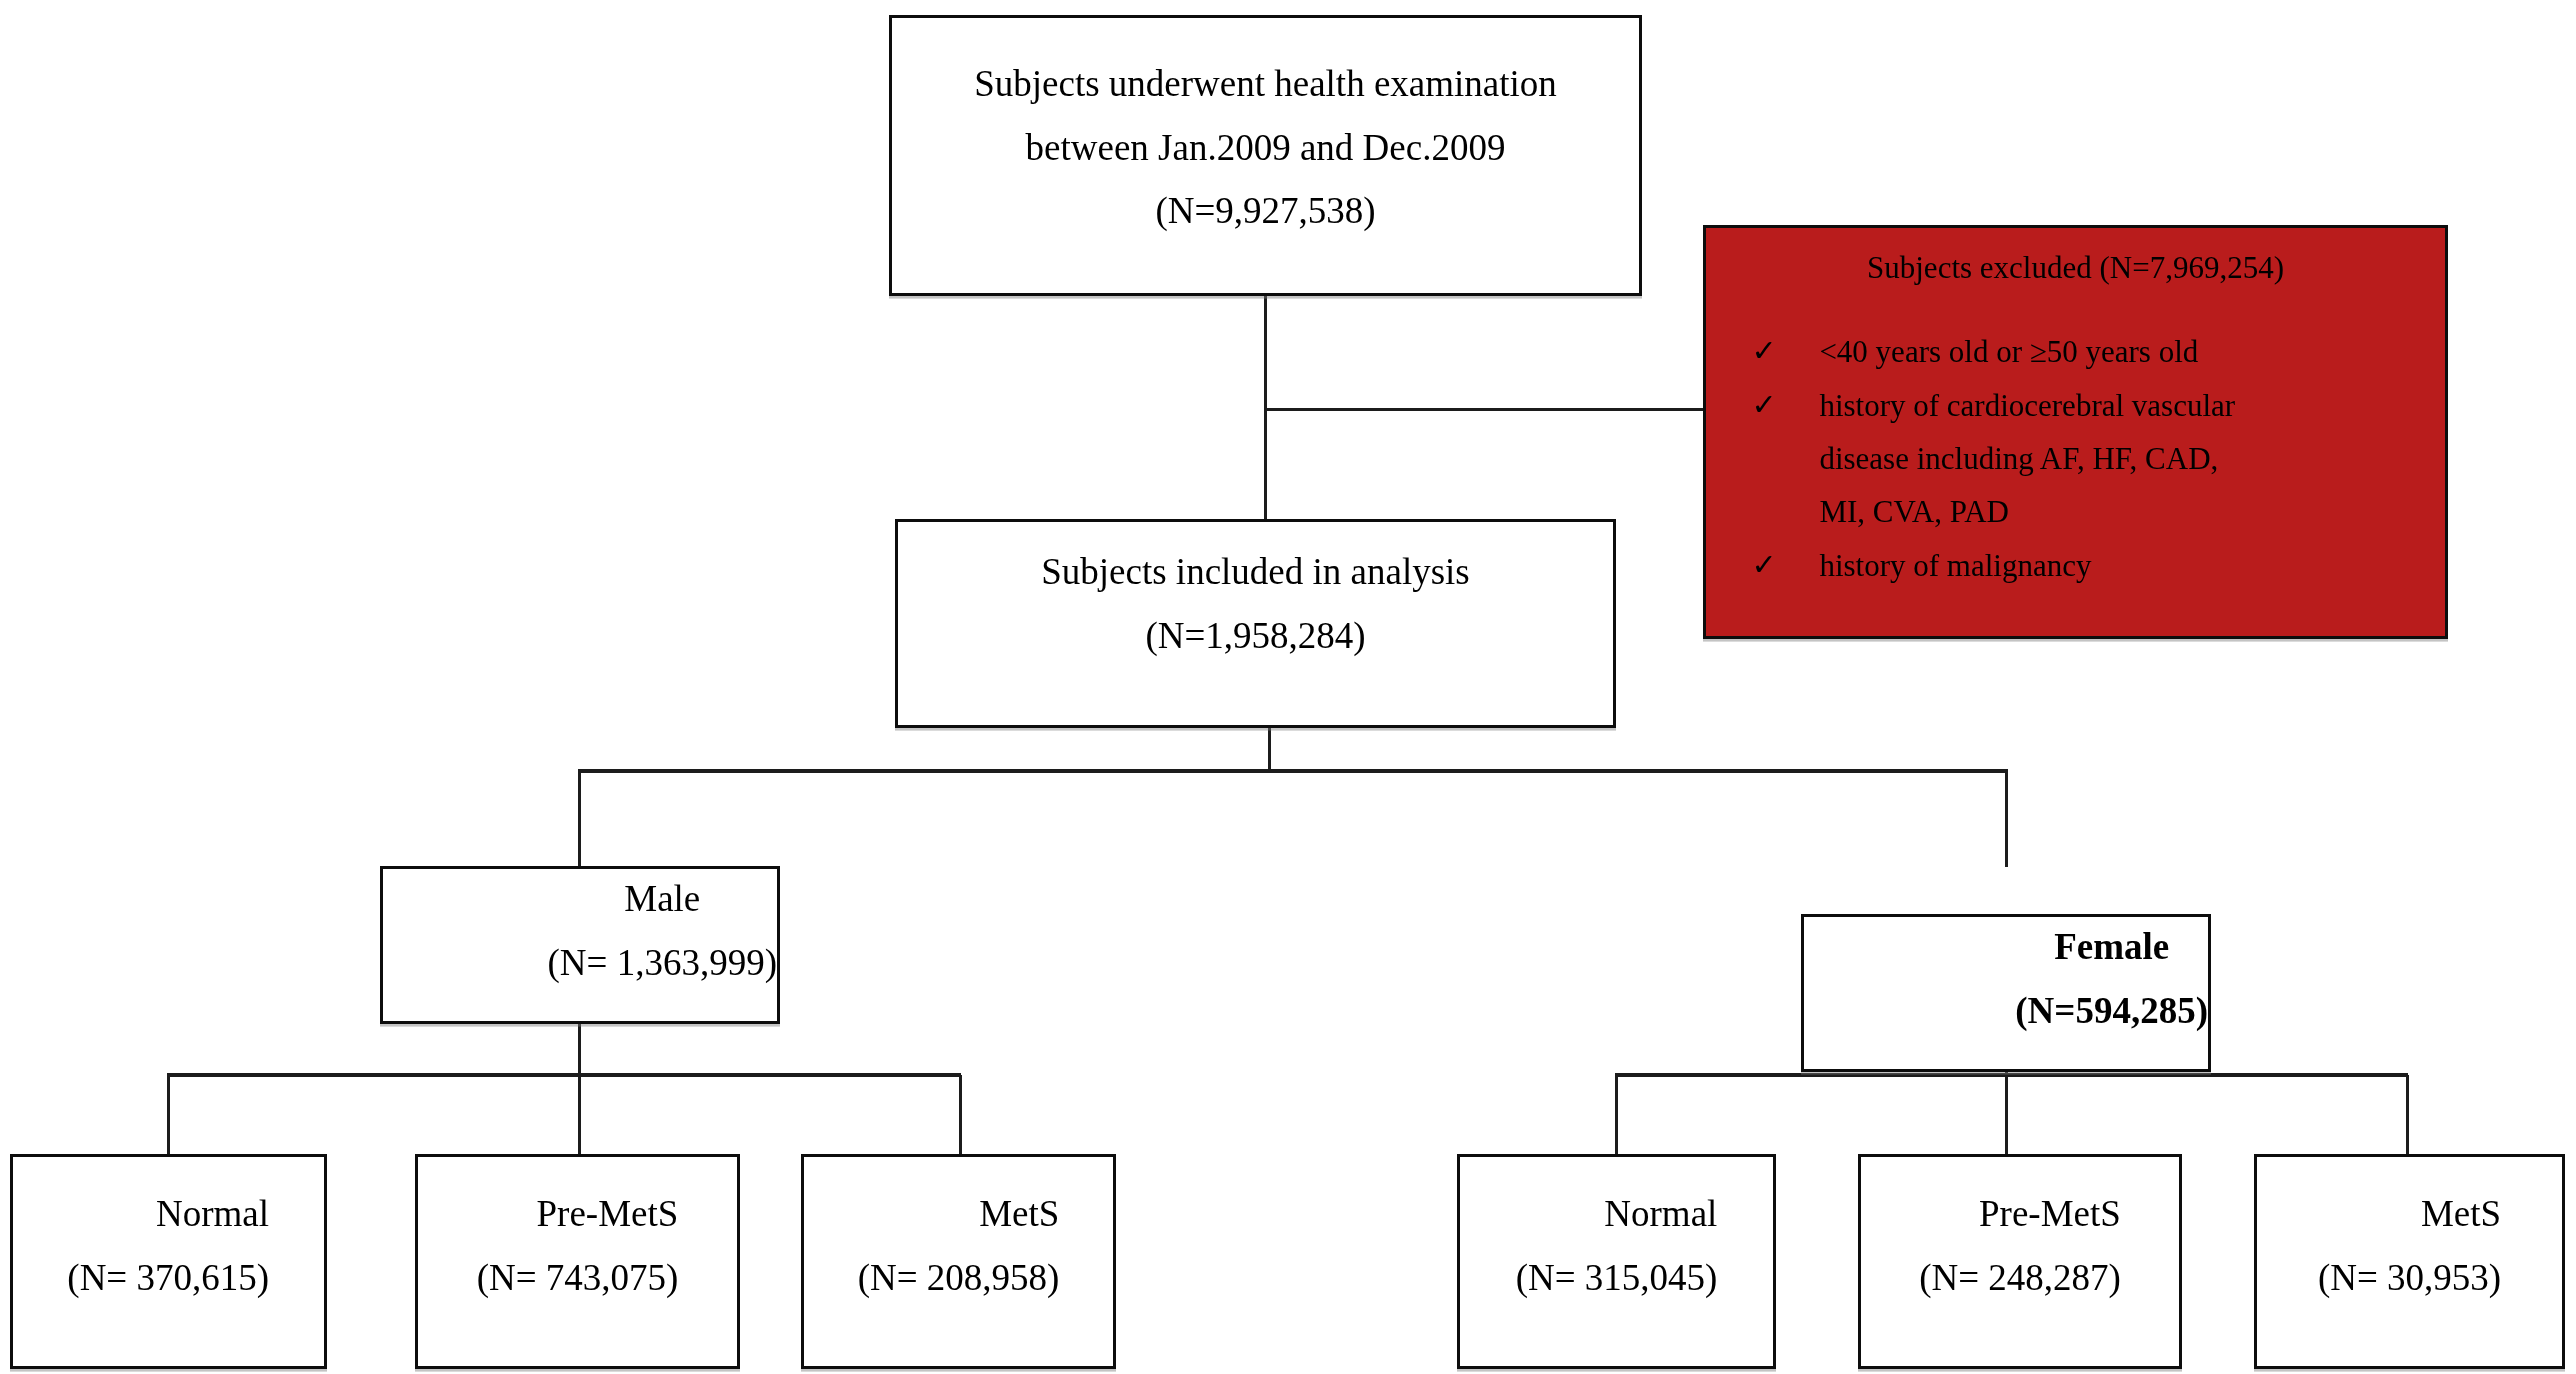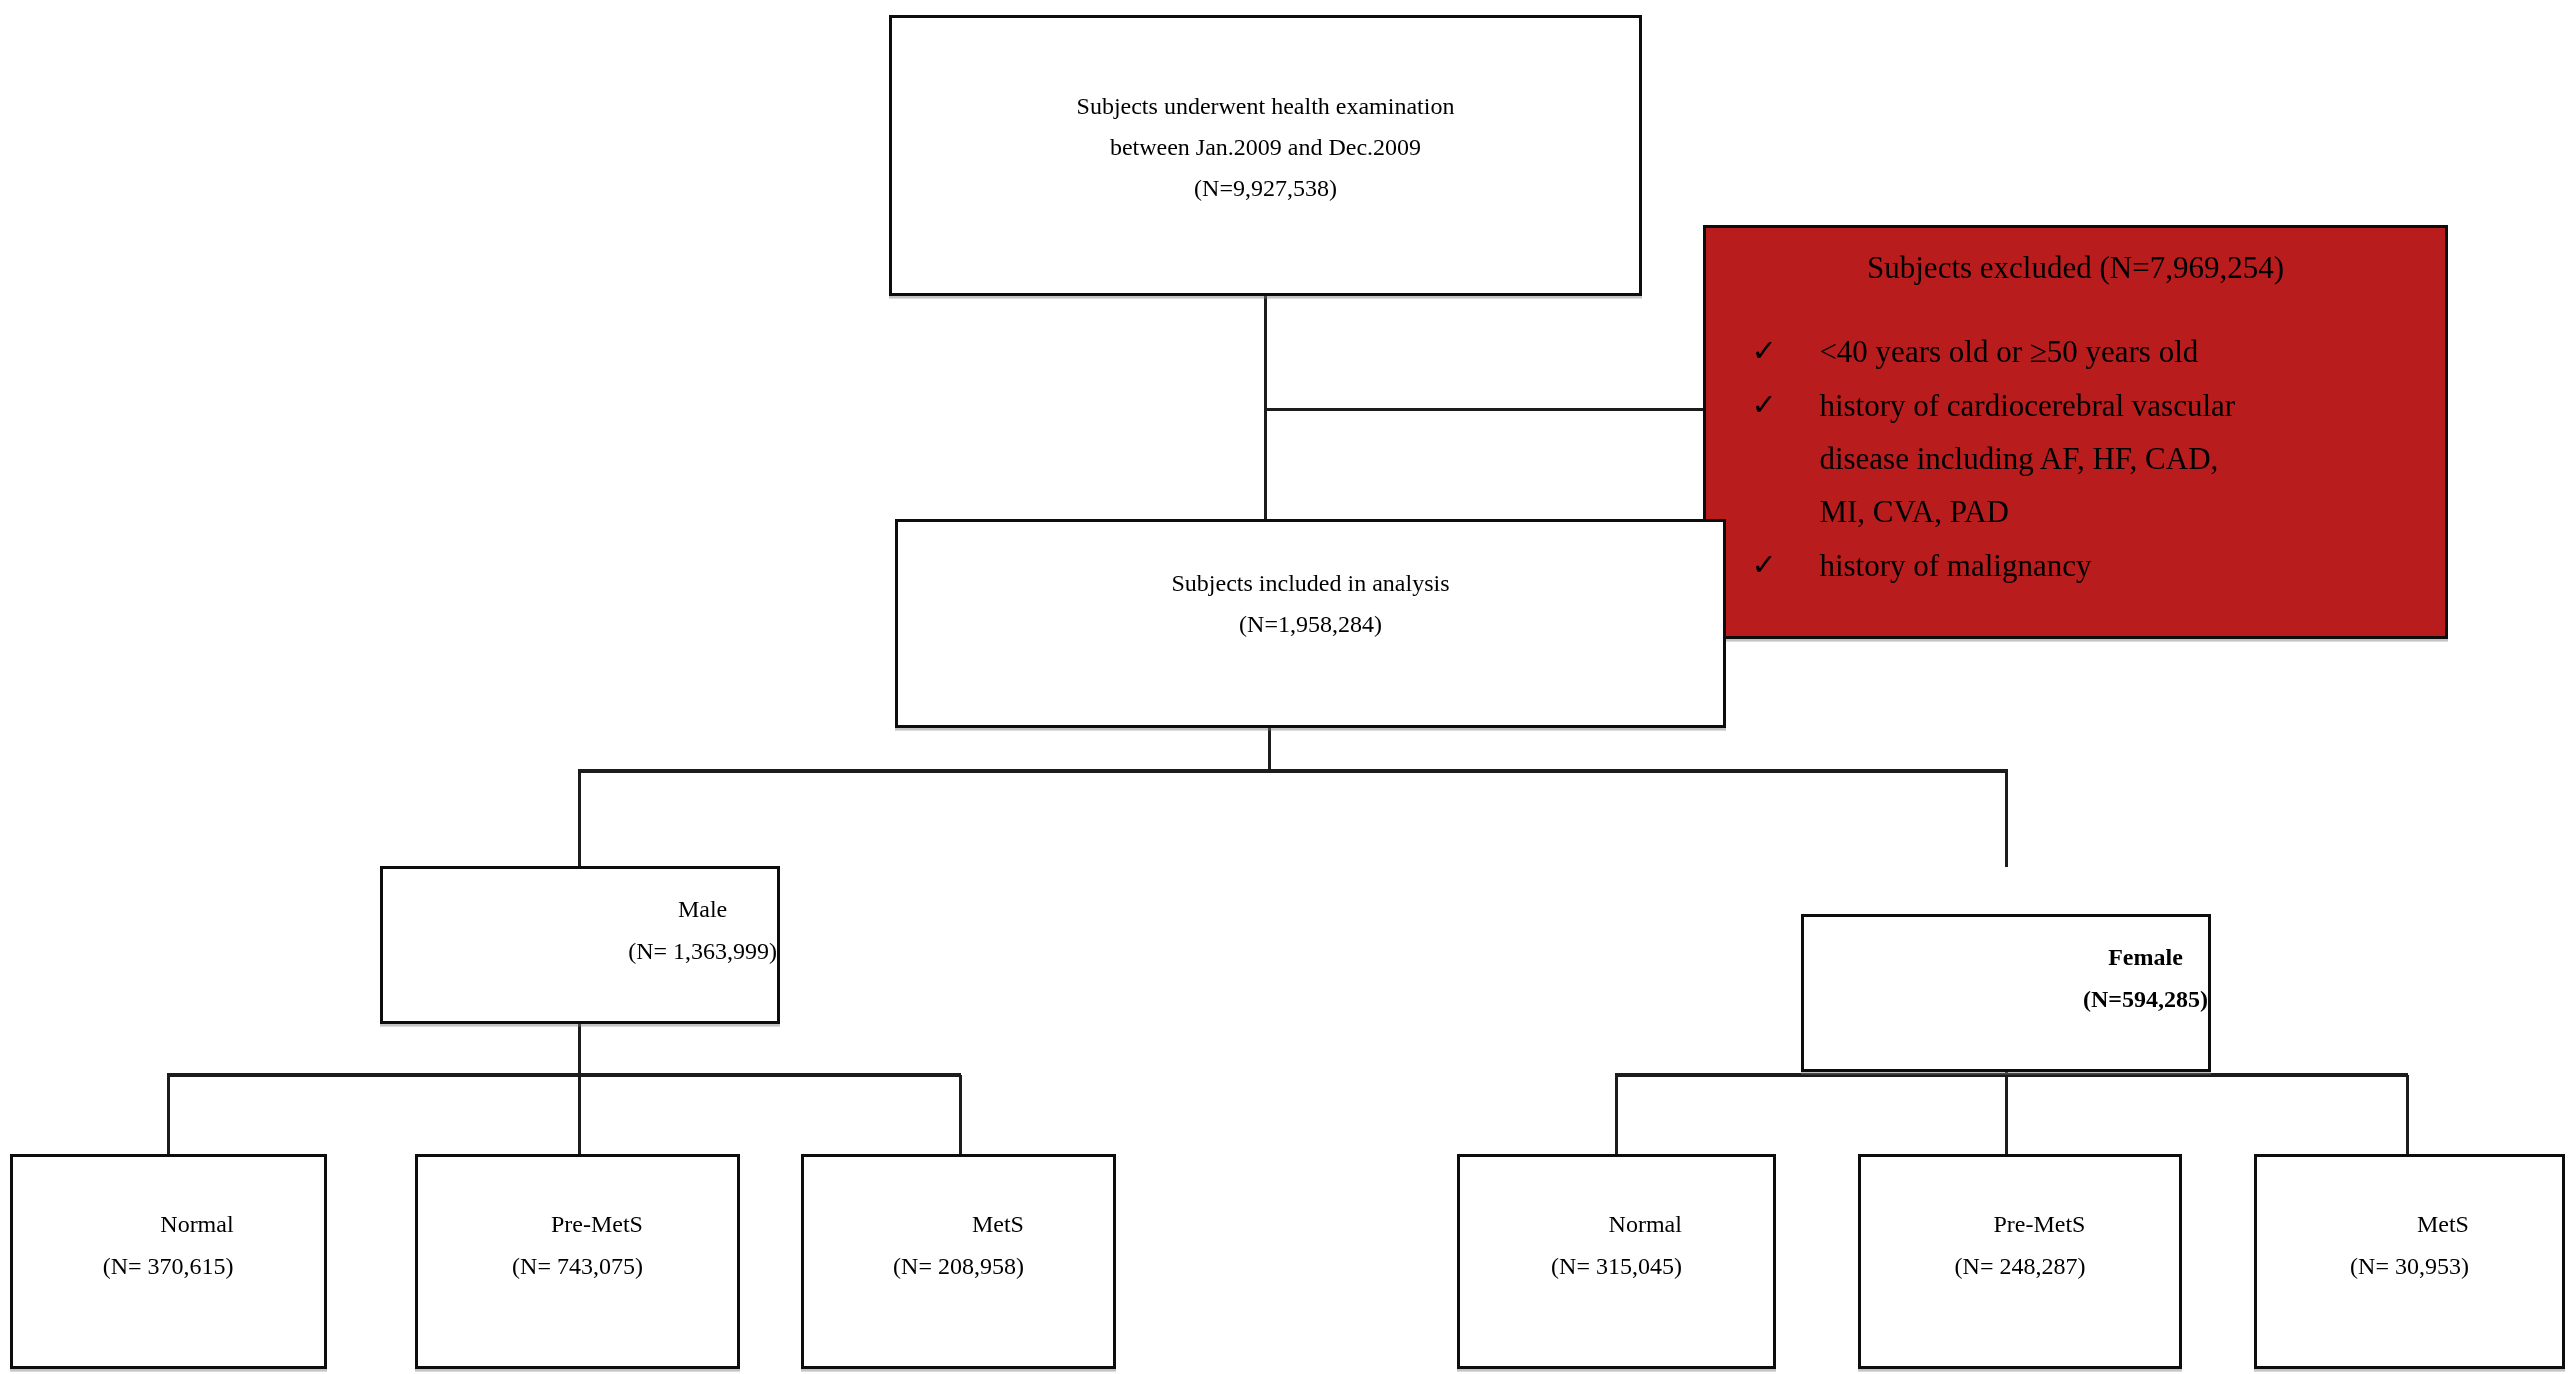--- a/index.html
+++ b/index.html
@@ -22,21 +22,21 @@
   }
   .box {
     position: absolute;
     border: 3.2px solid #0d0d0d;
     background: #ffffff;
     box-sizing: border-box;
     display: flex;
     align-items: center;
     justify-content: center;
     text-align: center;
-    font-size: 24px;
+    font-size: 37px;
     line-height: 1.72;
     box-shadow: 0 2.6px 0 rgba(125,125,125,0.45);
   }
   .box-text span { display: block; }
   .top-box      { padding-bottom: 16px; }
   .included-box { padding-bottom: 39px; }
   .gender-box   { padding-bottom: 29px; justify-content: flex-end; }
   .child-box    { padding-bottom: 32px; text-align: right; }
   .excluded-box {
     position: absolute;
@@ -120,21 +120,21 @@
       <span class="excl-text">history of cardiocerebral vascular
 disease including AF, HF,  CAD,
 MI, CVA, PAD</span>
     </div>
     <div class="excl-item">
       <span class="check">✓</span>
       <span class="excl-text">history of malignancy</span>
     </div>
   </div>
 
-  <div class="box included-box" style="left:895px; top:519px; width:831px; height:209px;">
+  <div class="box included-box" style="left:895px; top:519px; width:721px; height:209px;">
     <div class="box-text">
       <span>Subjects included in analysis</span>
       <span>(N=1,958,284)</span>
     </div>
   </div>
 
   <div class="box gender-box" style="left:380px; top:866px; width:400px; height:158px;">
     <div class="box-text">
       <span>Male</span>
       <span>(N= 1,363,999)</span>

